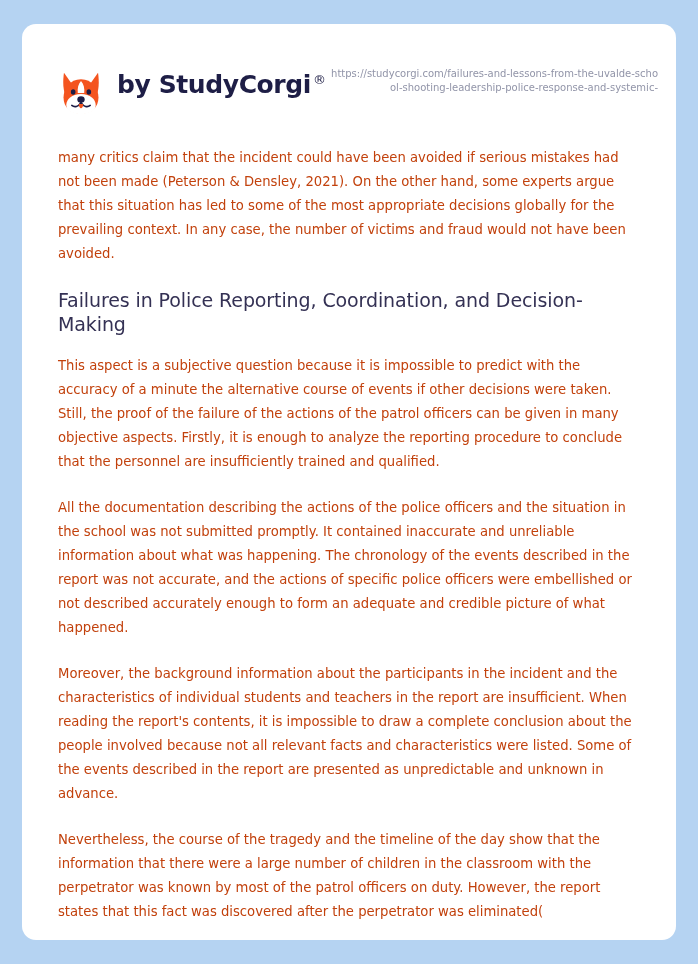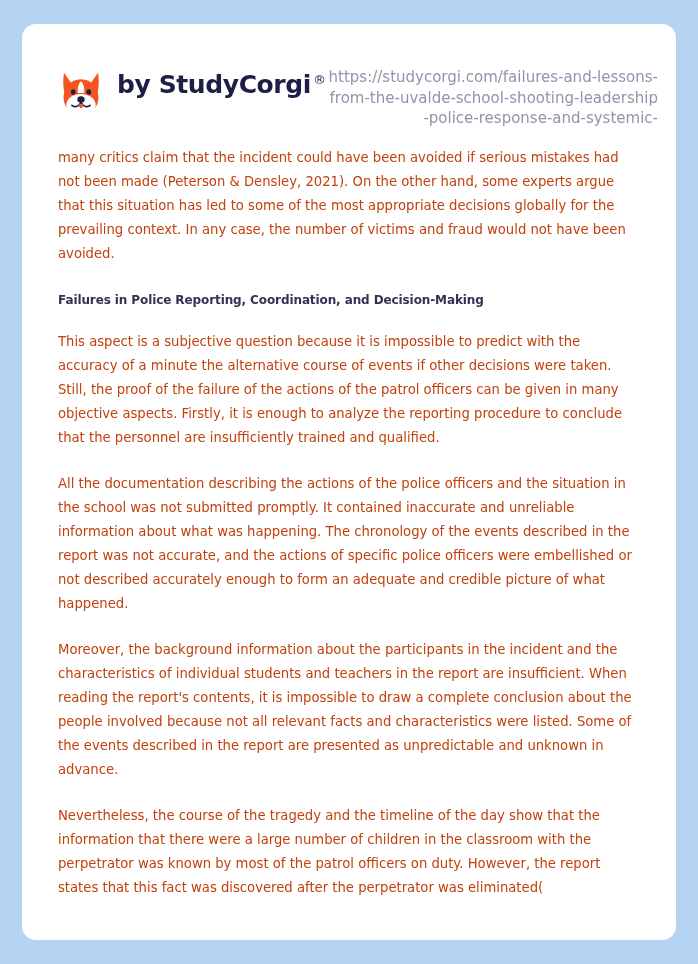--- a/index.html
+++ b/index.html
@@ -75,21 +75,21 @@
   .doc-title {
     font-size: 11.2px;
     font-weight: bold;
     color: #72748c;
     line-height: 1.35;
     letter-spacing: 0.05px;
   }
 
   .doc-url {
     margin-top: 5px;
-    font-size: 15px;
+    font-size: 10px;
     color: #9194a8;
     line-height: 1.38;
     word-break: break-all;
   }
 
   
   .doc-body {
     padding: 0 38px 0 36px;
   }
 
@@ -97,22 +97,22 @@
     font-size: 13.2px;
     line-height: 24px;
     color: #c2410c;
     margin-bottom: 22px;
     text-align: left;
   }
 
   .para:last-child { margin-bottom: 12px; }
 
   .section-heading {
-    font-size: 12px;
-    font-weight: bold;
+    font-size: 19px;
+    font-weight: normal;
     color: #343154;
     line-height: 24px;
     margin: 18px 0 18px 0;
     letter-spacing: -0.1px;
   }
 </style>
 </head>
 <body>
 
 <div class="page-frame">

